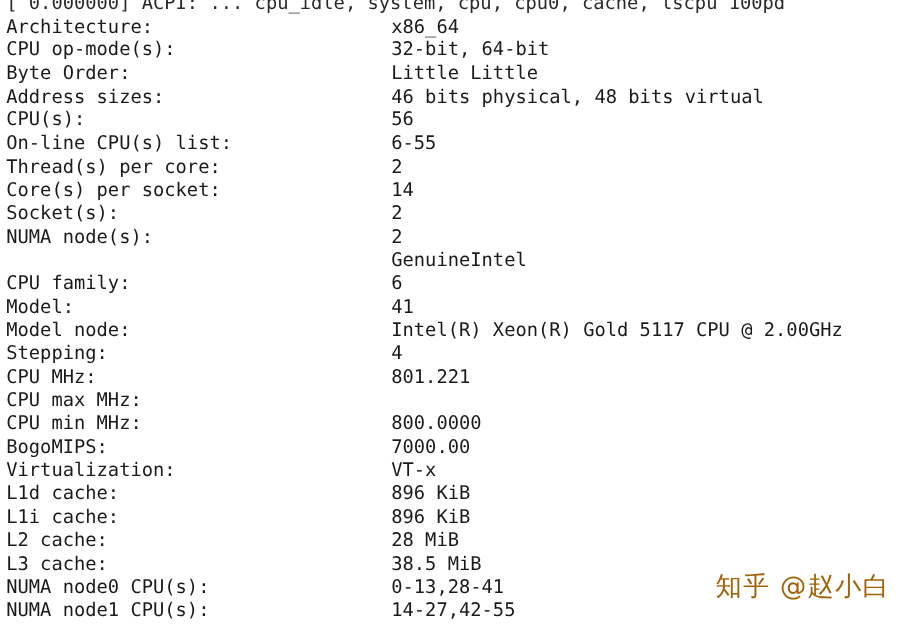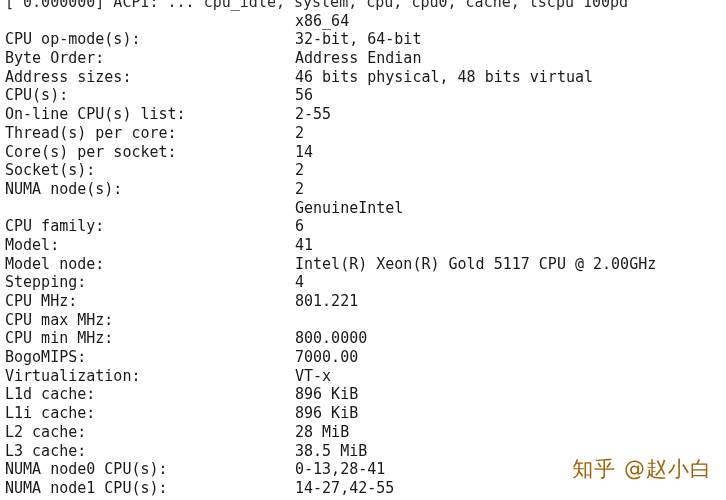--- a/index.html
+++ b/index.html
@@ -45,21 +45,21 @@
 
   .line .label {
     position: absolute;
     left: 5px;
     top: 0;
     white-space: pre;
   }
 
   .line .value {
     position: absolute;
-    left: 295px;
+    left: 313px;
     top: 0;
     white-space: pre;
   }
 
   
   .line.clipped {
     color: #2a2a2a;
   }
   .line.clipped .label,
   .line.clipped .value {
@@ -84,41 +84,42 @@
 
 <div id="terminal">
 
   <div id="lines">
 
     <div class="line clipped">
       <span class="label">[ 0.000000] ACPI: ... cpu_idle, system, cpu, cpu0, cache, lscpu 100pd</span>
     </div>
 
     <div class="line">
+      <span class="label">Architecture:</span>
       <span class="value">x86_64</span>
     </div>
     <div class="line">
       <span class="label">CPU op-mode(s):</span>
       <span class="value">32-bit, 64-bit</span>
     </div>
     <div class="line">
       <span class="label">Byte Order:</span>
-      <span class="value">Address Endian</span>
+      <span class="value">Little Little</span>
     </div>
     <div class="line">
       <span class="label">Address sizes:</span>
       <span class="value">46 bits physical, 48 bits virtual</span>
     </div>
     <div class="line">
       <span class="label">CPU(s):</span>
       <span class="value">56</span>
     </div>
     <div class="line">
       <span class="label">On-line CPU(s) list:</span>
-      <span class="value">2-55</span>
+      <span class="value">6-55</span>
     </div>
     <div class="line">
       <span class="label">Thread(s) per core:</span>
       <span class="value">2</span>
     </div>
     <div class="line">
       <span class="label">Core(s) per socket:</span>
       <span class="value">14</span>
     </div>
     <div class="line">

